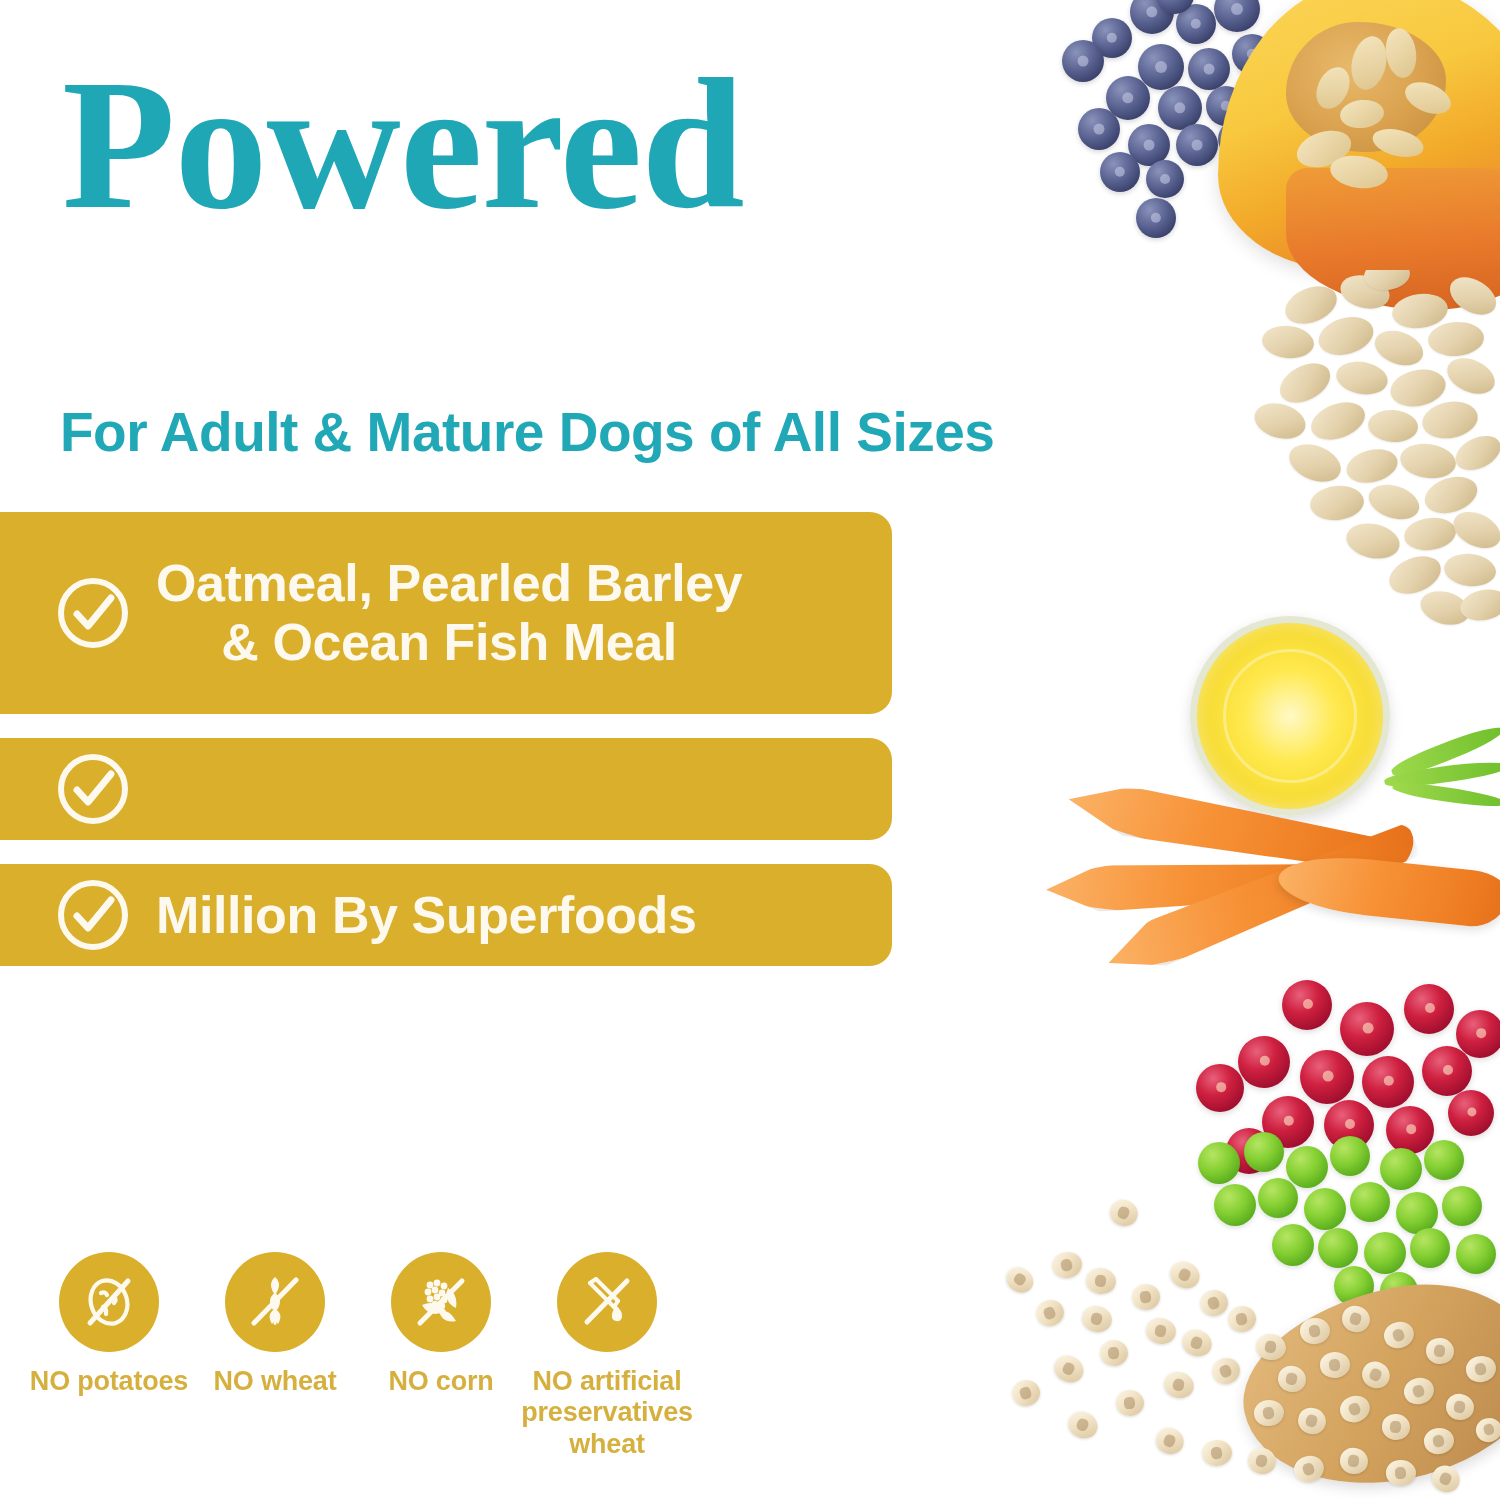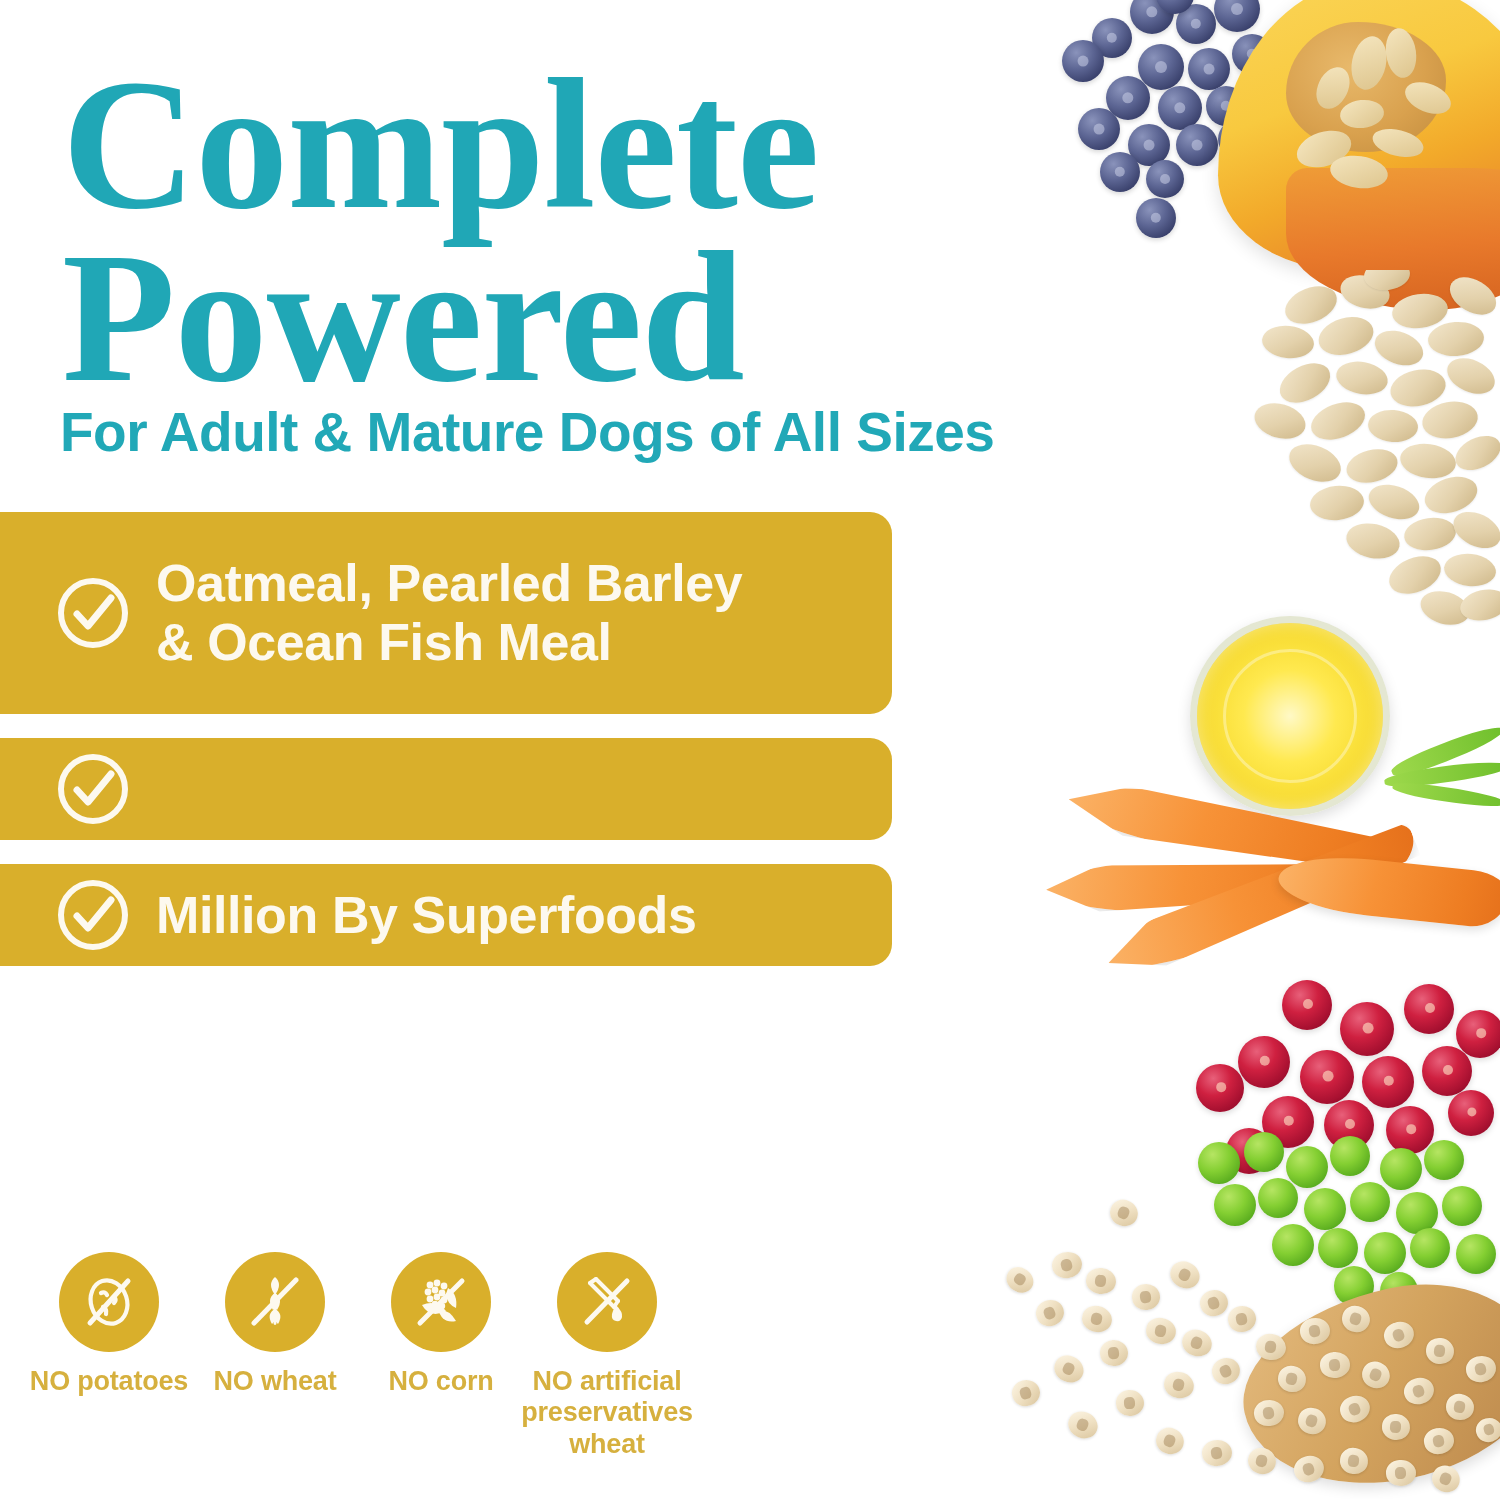--- a/index.html
+++ b/index.html
@@ -55,21 +55,21 @@
     position: relative;
     background: #d9af2b;
     border-radius: 0 22px 22px 0;
     margin-bottom: 24px;
     box-sizing: border-box;
     display: flex;
     align-items: center;
     padding: 0 0 0 54px;
     min-height: 102px;
   }
-  .feature-box.tall { min-height: 202px; }
+  .feature-box.tall { min-height: 202px; text-align: center; }
   .feature-box.tall2 { min-height: 192px; }
 
   .check-icon {
     flex: 0 0 auto;
     width: 78px;
     height: 78px;
     margin-right: 24px;
   }
   .check-icon svg { display: block; width: 78px; height: 78px; }
 
@@ -250,21 +250,20 @@
     border-radius: 40%;
     background: rgba(150,116,68,0.42);
   }
 </style>
 </head>
 <body>
 
 <div id="page">
 
   <div class="title">
-    <div>Complete</div>
     <div>Powered</div>
   </div>
 
   <div class="subtitle">For Adult &amp; Mature Dogs of All Sizes</div>
 
   <div class="features">
 
     <div class="feature-box tall">
       <span class="check-icon">
         <svg viewBox="0 0 78 78" aria-hidden="true">

